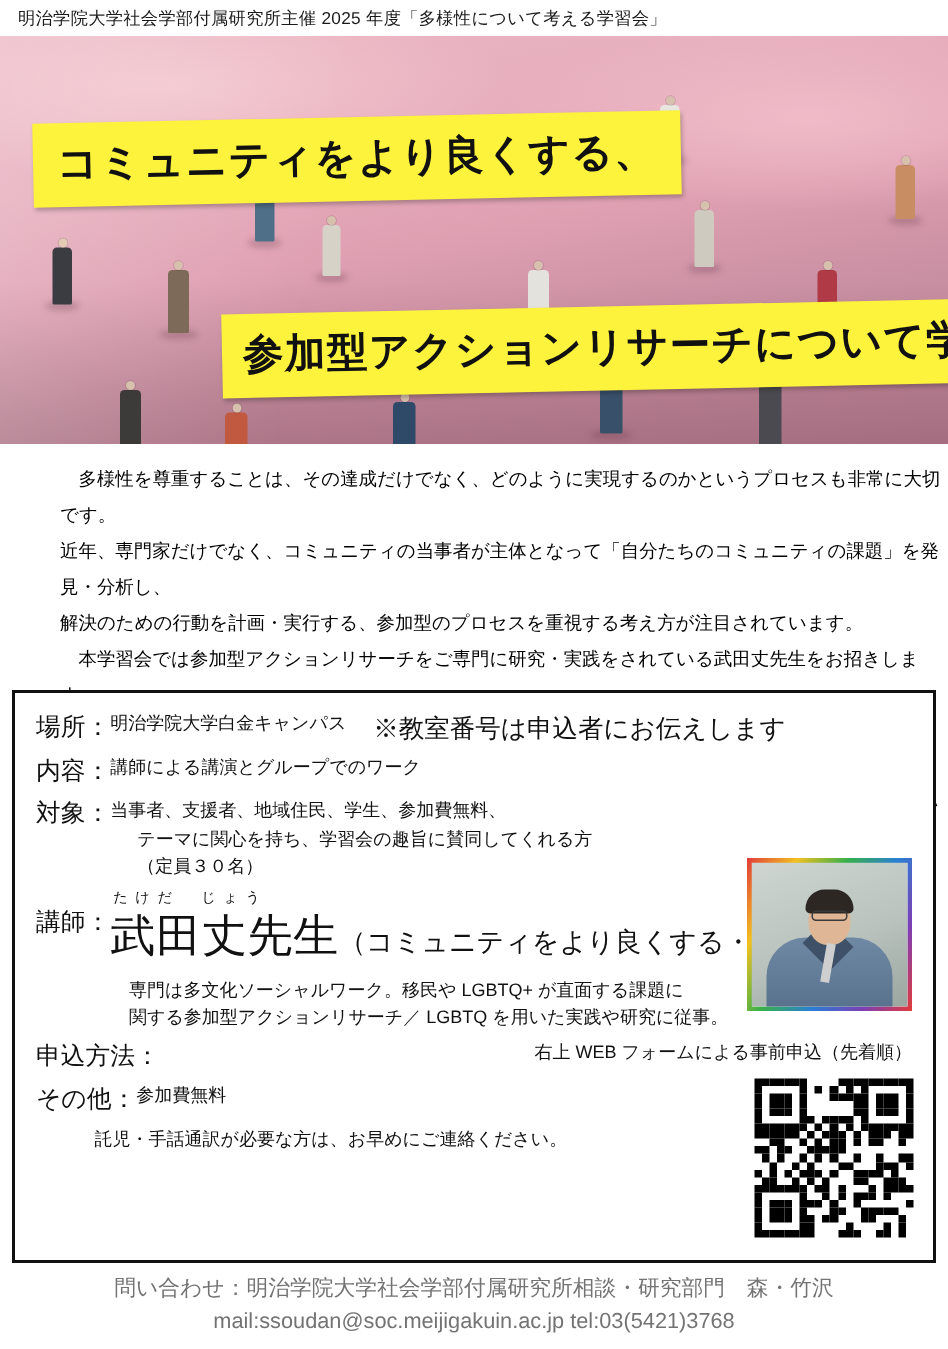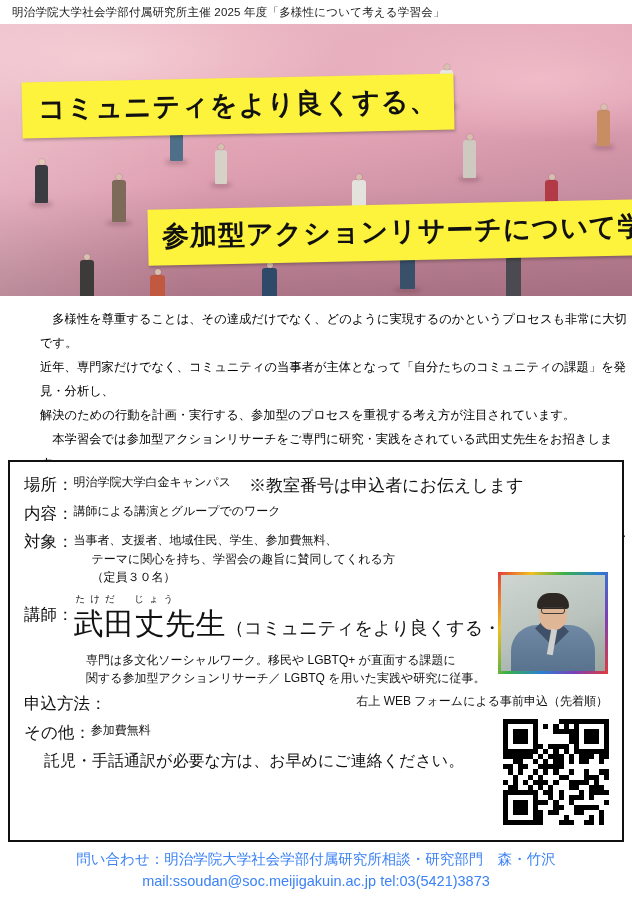--- a/index.html
+++ b/index.html
@@ -191,22 +191,22 @@
   .lecturer-bio {
     font-size: 12px;
     line-height: 1.45;
     margin-top: 3px;
     margin-left: 62px;
     max-width: 400px;
   }
   .apply-row { margin-top: 6px; justify-content: space-between; }
   .other-row { margin-top: 2px; }
   .note-line {
-    font-size: 16px;
-    margin-left: 20px;
+    font-size: 12px;
+    margin-left: 39px;
     margin-top: 4px;
   }
 
   
   .portrait {
     position: absolute;
     right: 14px;
     top: 110px;
     width: 104px;
     height: 96px;
@@ -288,21 +288,21 @@
 
   
   .footer {
     position: absolute;
     top: 848px;
     left: 0;
     width: 632px;
     text-align: center;
     font-size: 14.5px;
     line-height: 1.55;
-    color: #3b82f6;
+    color: #737373;
   }
   .footer .mail {
     font-size: 14.5px;
   }
 </style>
 </head>
 <body>
 
 <div class="poster">
 
@@ -902,16 +902,16 @@
           <i></i>
           <i class="on"></i>
           <i></i>
         </div>
     </div>
 
   </div>
 
   <div class="footer">
     <div>問い合わせ：明治学院大学社会学部付属研究所相談・研究部門　森・竹沢</div>
-    <div class="mail">mail:ssoudan@soc.meijigakuin.ac.jp  tel:03(5421)3873</div>
+    <div class="mail">mail:ssoudan@soc.meijigakuin.ac.jp  tel:03(5421)3768</div>
   </div>
 
 </div>
 
 </body></html>

